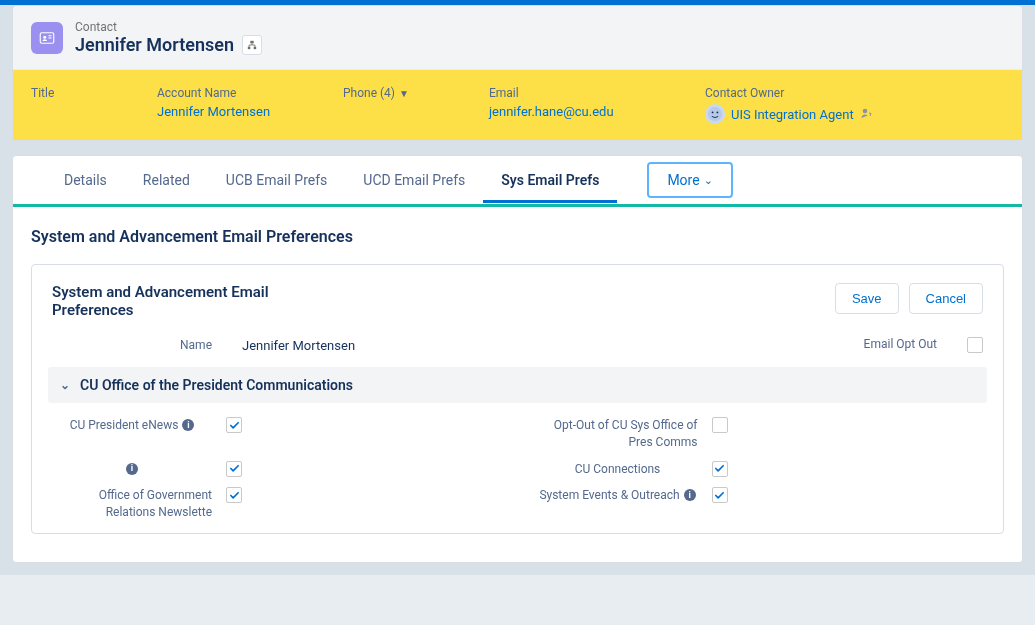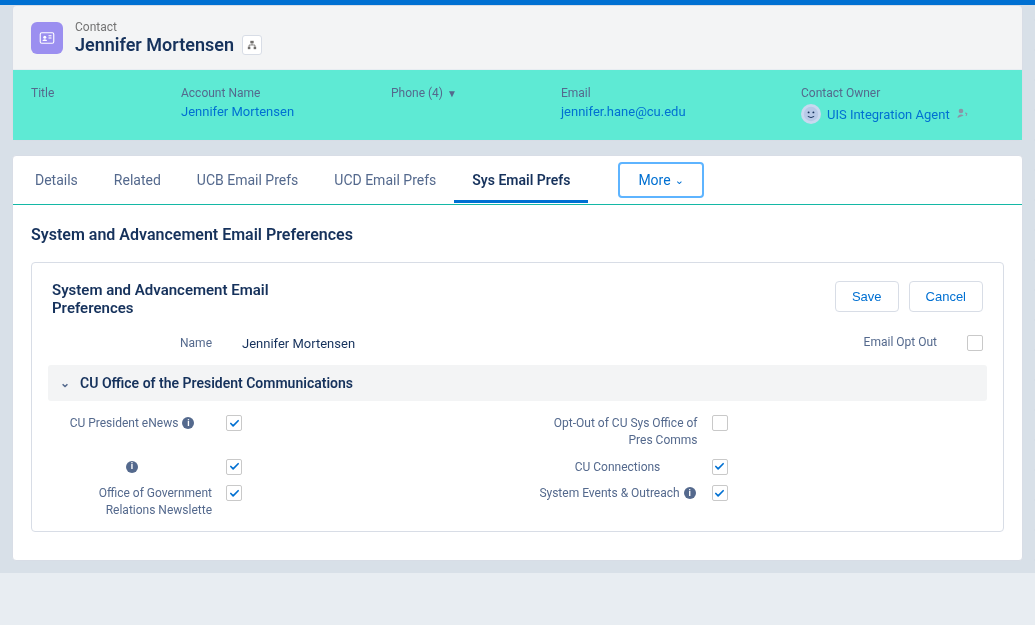--- a/index.html
+++ b/index.html
@@ -35,41 +35,41 @@
   }
   .contact-meta { display: flex; flex-direction: column; }
   .contact-type { font-size: 12px; color: #737373; }
   .contact-name { font-size: 18px; font-weight: 600; color: #16325c; display:flex; align-items:center; gap:8px;}
   .hier-btn {
     width:20px; height:20px; border:1px solid #d8dde6; border-radius:3px;
     display:inline-flex; align-items:center; justify-content:center;
     background:#fff; color:#706e6b; font-size:11px;
   }
   .fields-row {
-    display: flex; gap: 40px; padding: 18px 0 18px 0;
-    background: #5eead4; margin: 14px -18px 0 -18px; padding: 16px 18px;
+    display: flex; gap: 16px; padding: 18px 0 18px 0;
+    background: #fde047; margin: 14px -18px 0 -18px; padding: 16px 18px;
     border-top: 1px solid #e8edf2;
   }
   .field { display:flex; flex-direction:column; gap:4px; min-width:110px;}
   .field-label { font-size: 12px; color: #54698d; display:flex; align-items:center; gap:4px;}
   .field-value { font-size: 13px; color: #16325c; }
   .link { color: #0070d2; cursor:pointer; }
   .caret { font-size:10px; color:#54698d; }
   .owner-row { display:flex; align-items:center; gap:6px; }
   .owner-avatar {
     width:20px; height:20px; border-radius:50%; background:#c9d9f0;
     display:flex; align-items:center; justify-content:center; font-size:11px;
   }
   .change-owner { color:#706e6b; font-size:11px; }
 
   .main-card {
     background:#fff; border:1px solid #d8dde6; border-radius:4px;
     margin-top:14px;
   }
-  .tabs { display:flex; border-bottom:1px solid #14b8a6; padding:0 4px; align-items:center;}
+  .tabs { display:flex; border-bottom:3px solid #14b8a6; padding:0 33px; align-items:center;}
   .tab {
     padding:14px 18px 12px 18px; font-size:14px; color:#54698d; cursor:pointer;
     border-bottom:3px solid transparent;
   }
   .tab.active { color:#16325c; font-weight:600; border-bottom-color:#0070d2;}
   .tab.more {
     color:#0070d2; border:2px solid #5eb4ff; border-radius:4px;
     padding:8px 18px; margin:6px 0 6px 30px;
     display:flex; align-items:center; gap:4px;
   }

